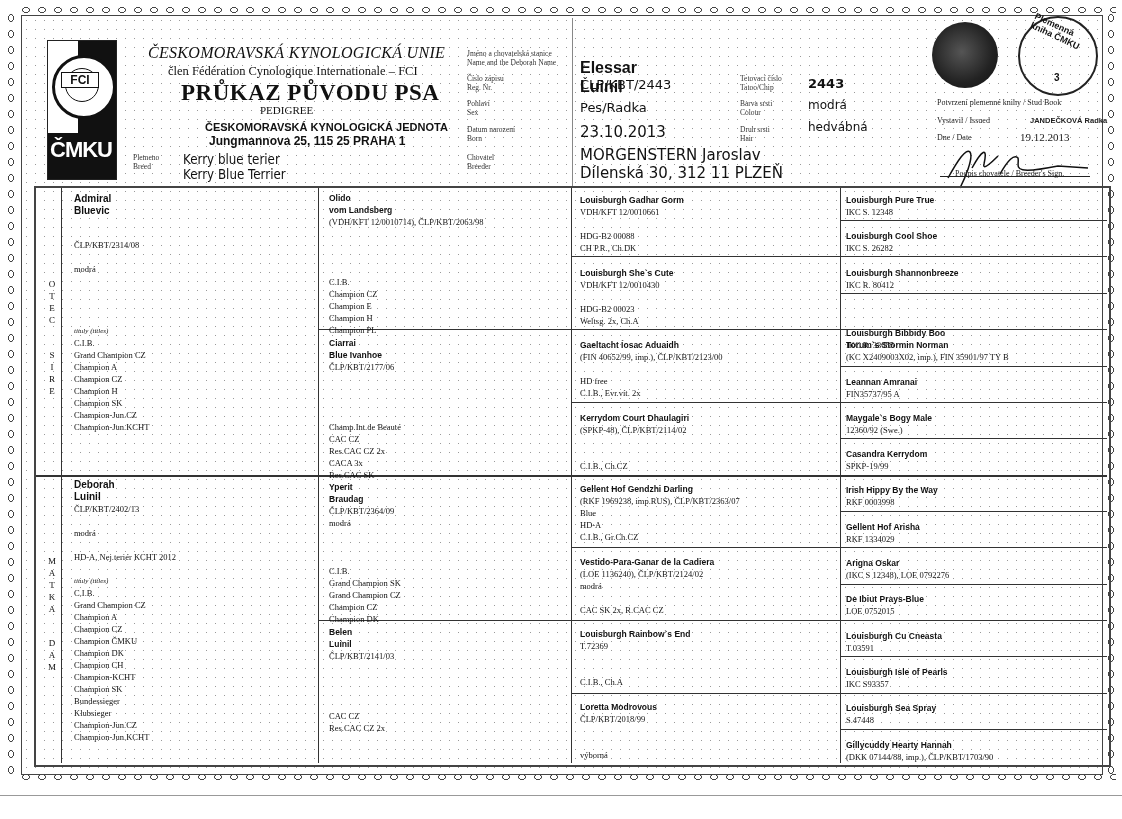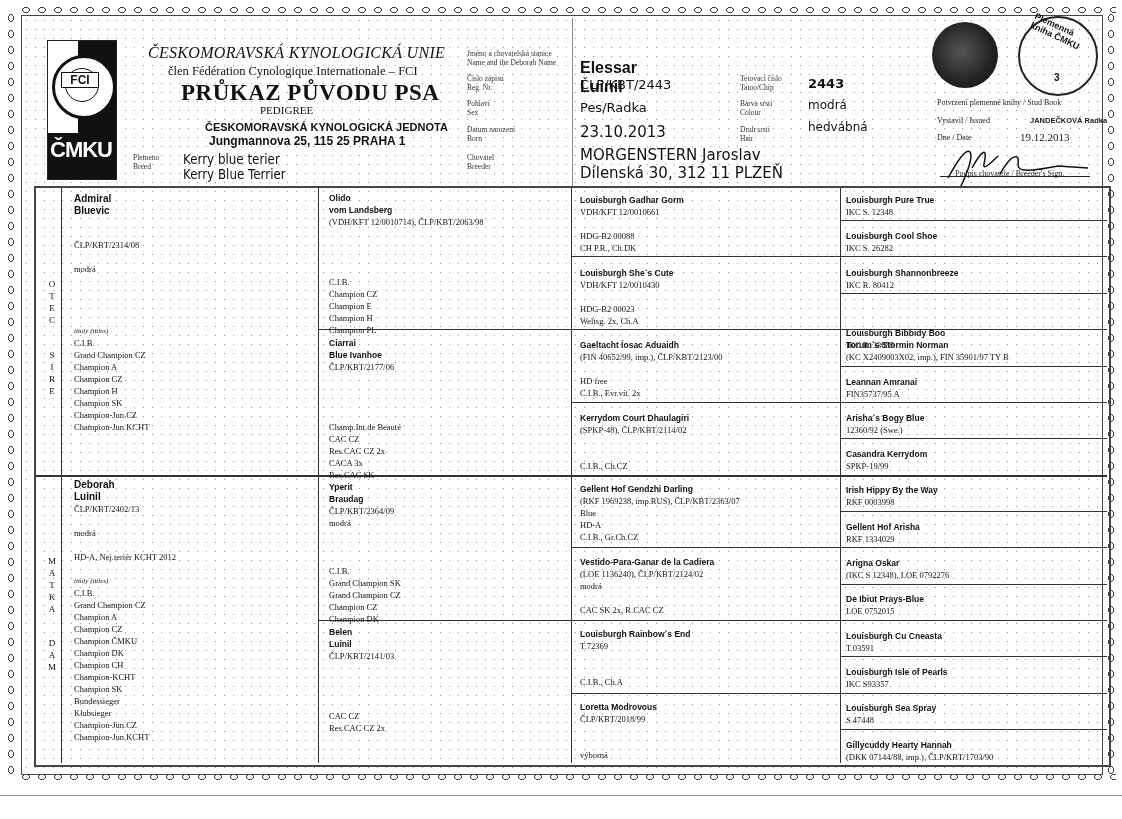--- a/index.html
+++ b/index.html
@@ -347,21 +347,21 @@
     </div>
     <div class="cell ggp" style="left: 846px; top: 339.2px;">
       <span class="t name-b">Torum`s Stormin Norman</span>
       <span class="t">(KC X2409003X02, imp.), FIN 35901/97 TY B</span>
     </div>
     <div class="cell ggp" style="left: 846px; top: 375.5px;">
       <span class="t name-b">Leannan Amranai</span>
       <span class="t">FIN35737/95 A</span>
     </div>
     <div class="cell ggp" style="left: 846px; top: 411.8px;">
-      <span class="t name-b">Arisha`s Bogy Blue</span>
+      <span class="t name-b">Maygale`s Bogy Male</span>
       <span class="t">12360/92 (Swe.)</span>
     </div>
     <div class="cell ggp" style="left: 846px; top: 448.1px;">
       <span class="t name-b">Casandra Kerrydom</span>
       <span class="t">SPKP-19/99</span>
     </div>
     <div class="cell ggp" style="left: 846px; top: 484.4px;">
       <span class="t name-b">Irish Hippy By the Way</span>
       <span class="t">RKF 0003998</span>
     </div>

